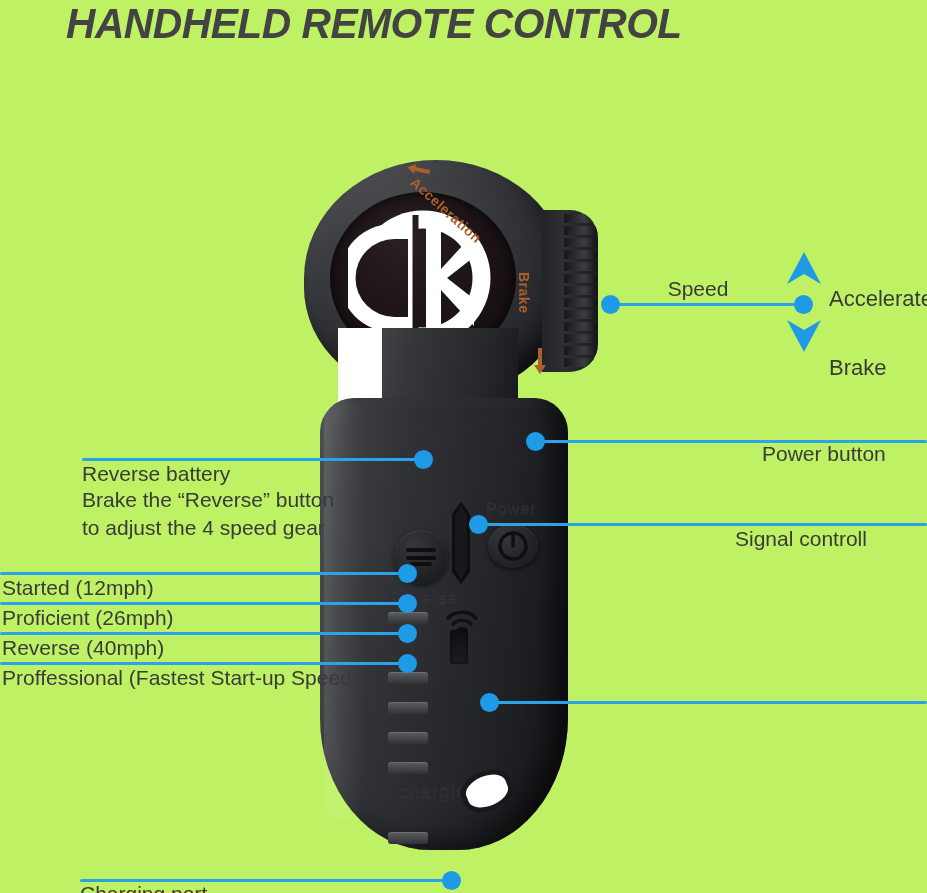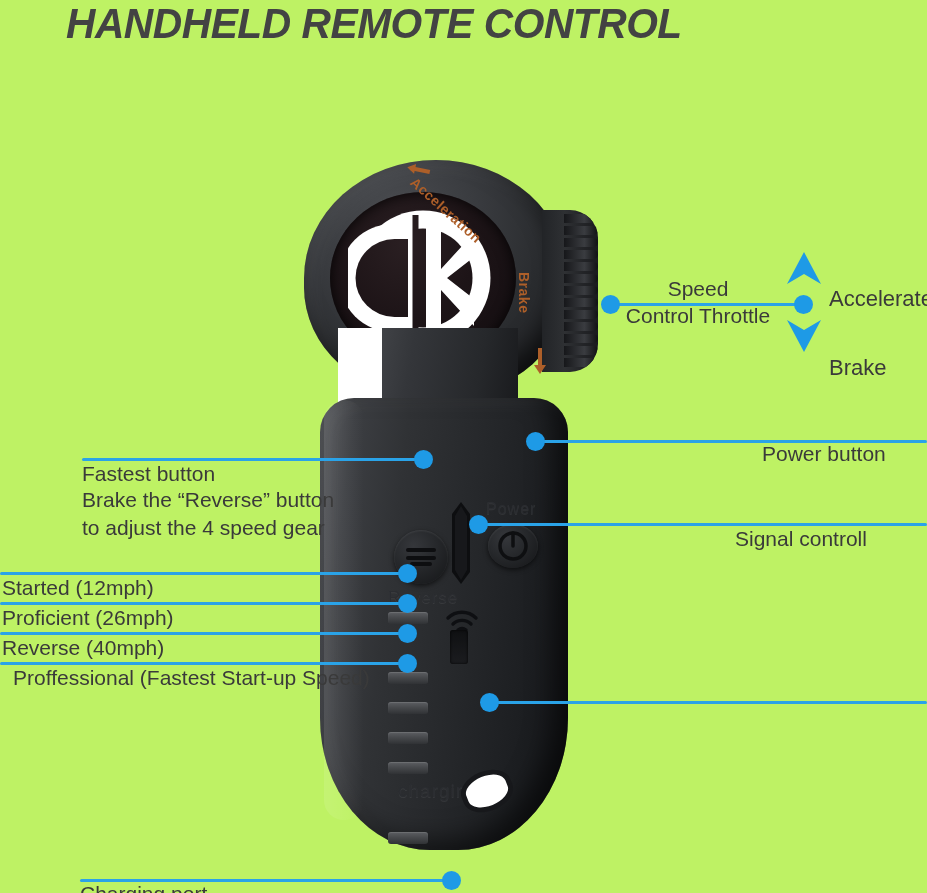--- a/index.html
+++ b/index.html
@@ -382,21 +382,20 @@
     </svg>
 
     <div class="led" style="left:98px; top:672px;"></div>
     <div class="battery-icon"></div>
 
     <div class="emboss" style="left:108px; top:620px; font-size:19px; letter-spacing:1px;">charging</div>
     <div class="lanyard"></div>
   </div>
 
   <div class="callout-text" style="left:603px; top:245px; width:190px; text-align:center; white-space:normal;">Speed</div>
-  <div class="callout-text" style="left:588px; top:272px; width:220px; text-align:center; white-space:normal;">Control Throttle</div>
   <div class="lead-line" style="left:615px; top:303px; width:190px;"></div>
   <div class="lead-dot" style="left:601px; top:295px;"></div>
   <div class="lead-dot" style="left:794px; top:295px;"></div>
 
   <svg class="chevron" style="left:786px; top:252px;" width="36" height="34" viewBox="0 0 36 34">
     <path d="M18 0 L35 32 L18 22 L1 32 Z" fill="#1e9ae6"></path>
   </svg>
   <div class="callout-text" style="left:829px; top:255px; font-size:22px;">Accelerate</div>
 
   <svg class="chevron" style="left:786px; top:318px;" width="36" height="34" viewBox="0 0 36 34">
@@ -408,39 +407,39 @@
   <div class="lead-line" style="left:540px; top:440px; width:387px;"></div>
   <div class="lead-dot" style="left:526px; top:432px;"></div>
 
   <div class="callout-text" style="left:735px; top:495px;">Signal controll</div>
   <div class="lead-line" style="left:483px; top:523px; width:444px;"></div>
   <div class="lead-dot" style="left:469px; top:515px;"></div>
 
   <div class="lead-line" style="left:494px; top:701px; width:433px;"></div>
   <div class="lead-dot" style="left:480px; top:693px;"></div>
 
-  <div class="callout-text" style="left:82px; top:430px;">Fastest button</div>
+  <div class="callout-text" style="left:82px; top:430px;">Reverse battery</div>
   <div class="lead-line" style="left:82px; top:458px; width:340px;"></div>
   <div class="lead-dot" style="left:414px; top:450px;"></div>
   <div class="callout-text" style="left:82px; top:456px;">Brake the “Reverse” button</div>
   <div class="callout-text" style="left:82px; top:484px;">to adjust the 4 speed gear</div>
 
   <div class="callout-text" style="left:2px; top:544px;">Started (12mph)</div>
   <div class="lead-line" style="left:0px; top:572px; width:408px;"></div>
   <div class="lead-dot" style="left:398px; top:564px;"></div>
 
   <div class="callout-text" style="left:2px; top:574px;">Proficient (26mph)</div>
   <div class="lead-line" style="left:0px; top:602px; width:408px;"></div>
   <div class="lead-dot" style="left:398px; top:594px;"></div>
 
   <div class="callout-text" style="left:2px; top:604px;">Reverse (40mph)</div>
   <div class="lead-line" style="left:0px; top:632px; width:408px;"></div>
   <div class="lead-dot" style="left:398px; top:624px;"></div>
 
-  <div class="callout-text" style="left:13px; top:634px;">Proffessional (Fastest Start-up Speed)</div>
+  <div class="callout-text" style="left:2px; top:634px;">Proffessional (Fastest Start-up Speed)</div>
   <div class="lead-line" style="left:0px; top:662px; width:408px;"></div>
   <div class="lead-dot" style="left:398px; top:654px;"></div>
 
   <div class="callout-text" style="left:80px; top:850px;">Charging port</div>
   <div class="lead-line" style="left:80px; top:879px; width:370px;"></div>
   <div class="lead-dot" style="left:442px; top:871px;"></div>
 
 </div>
 
 </body></html>

